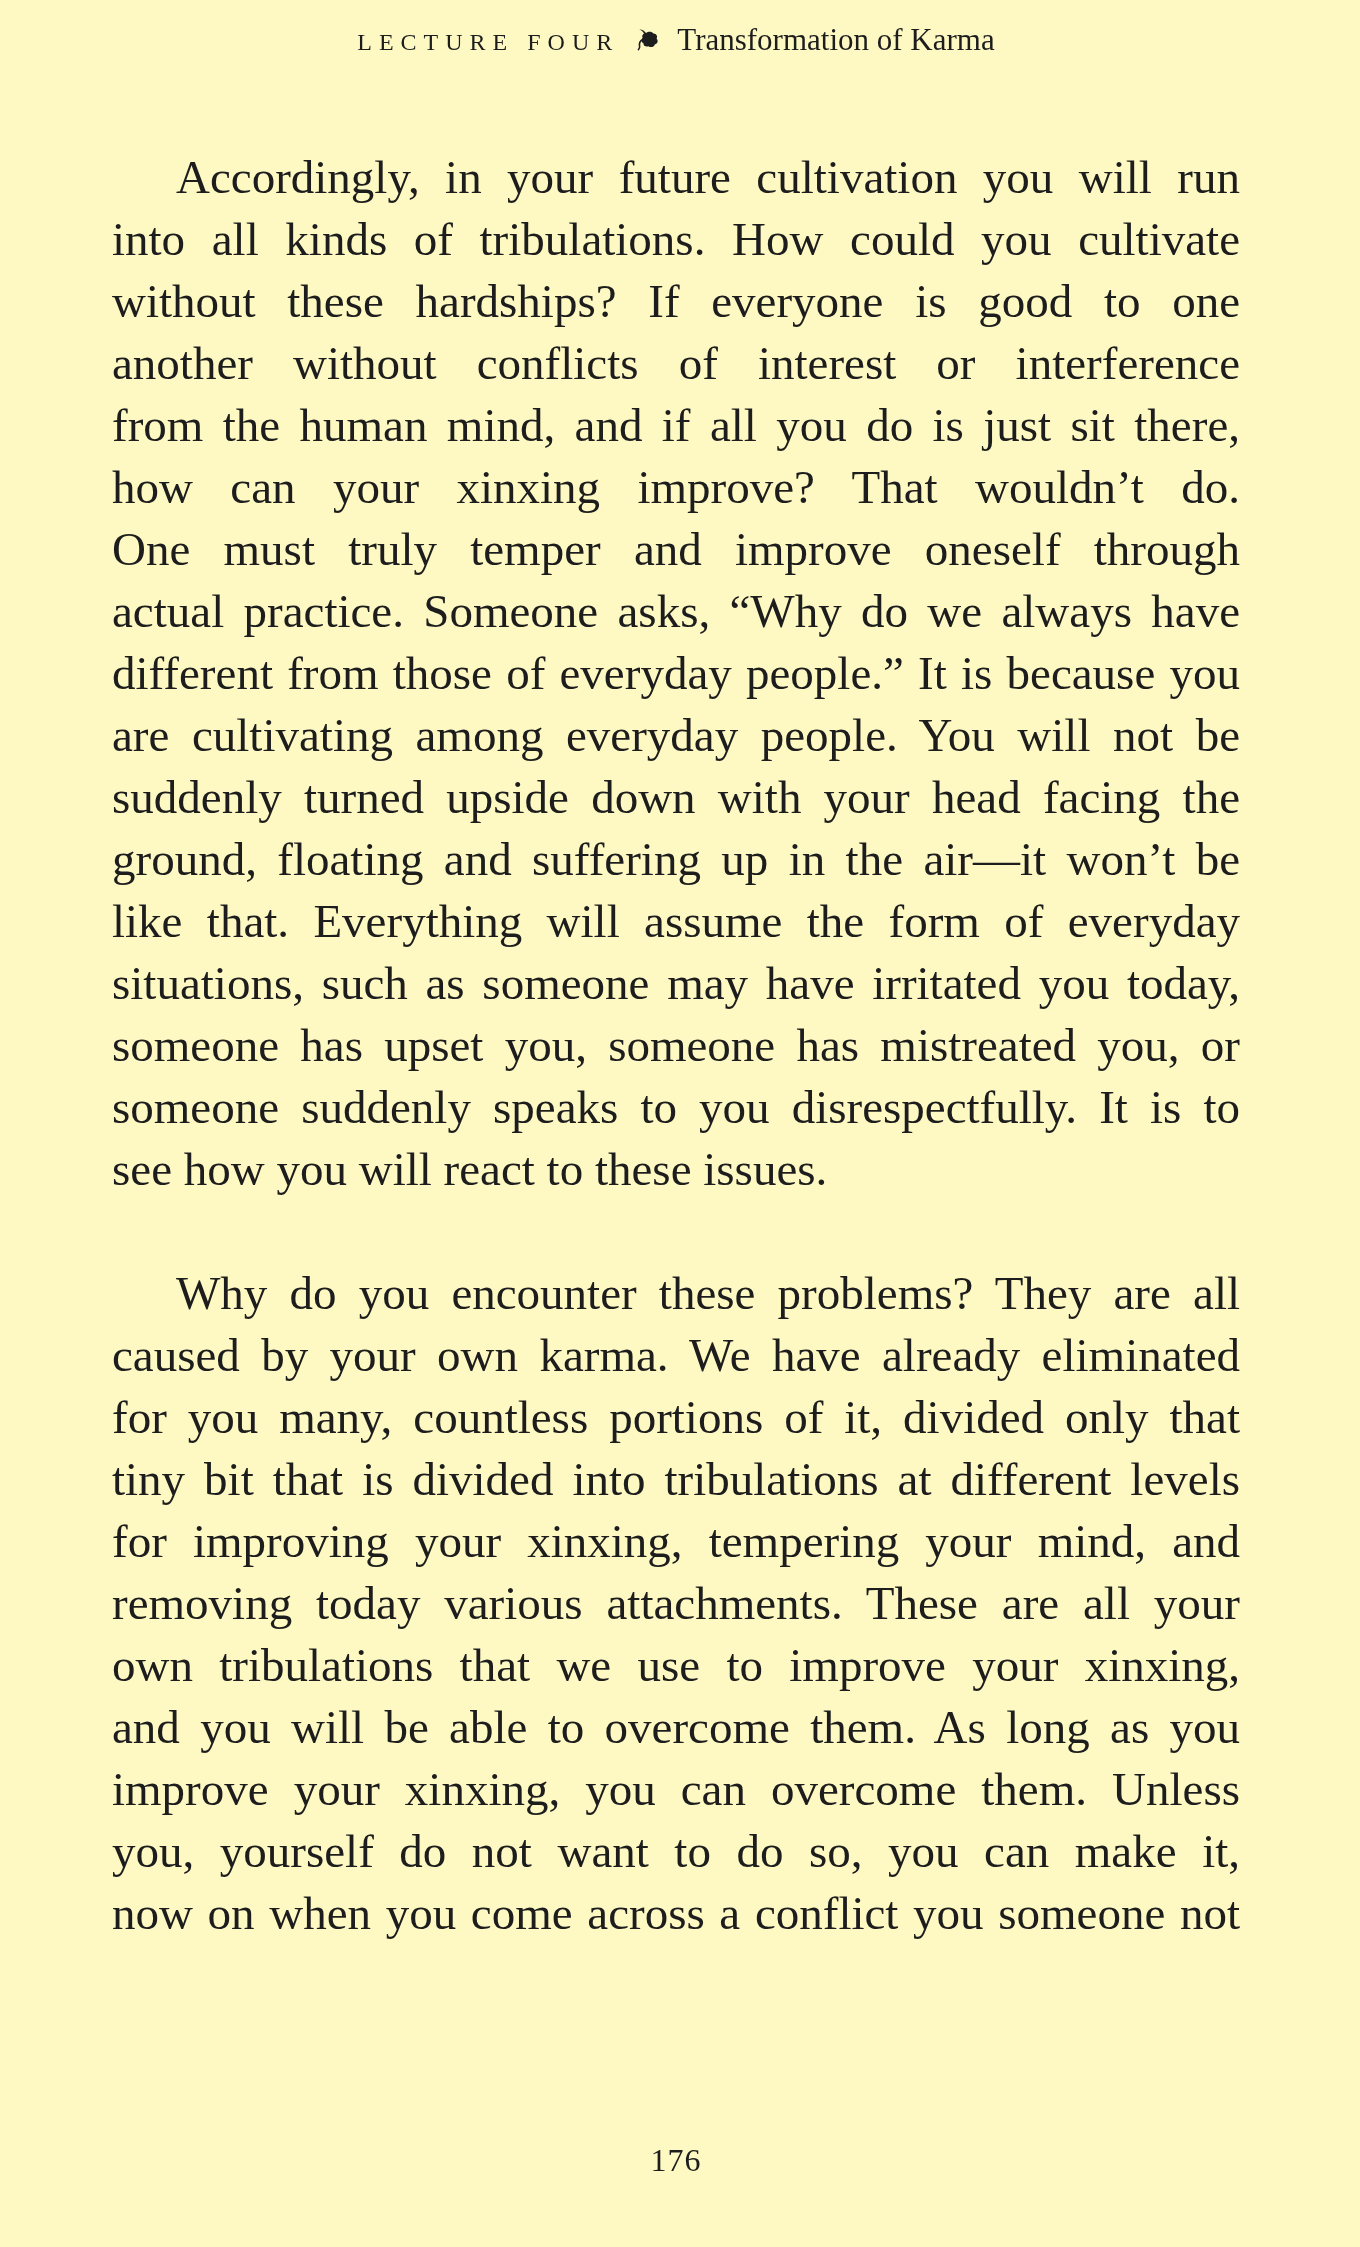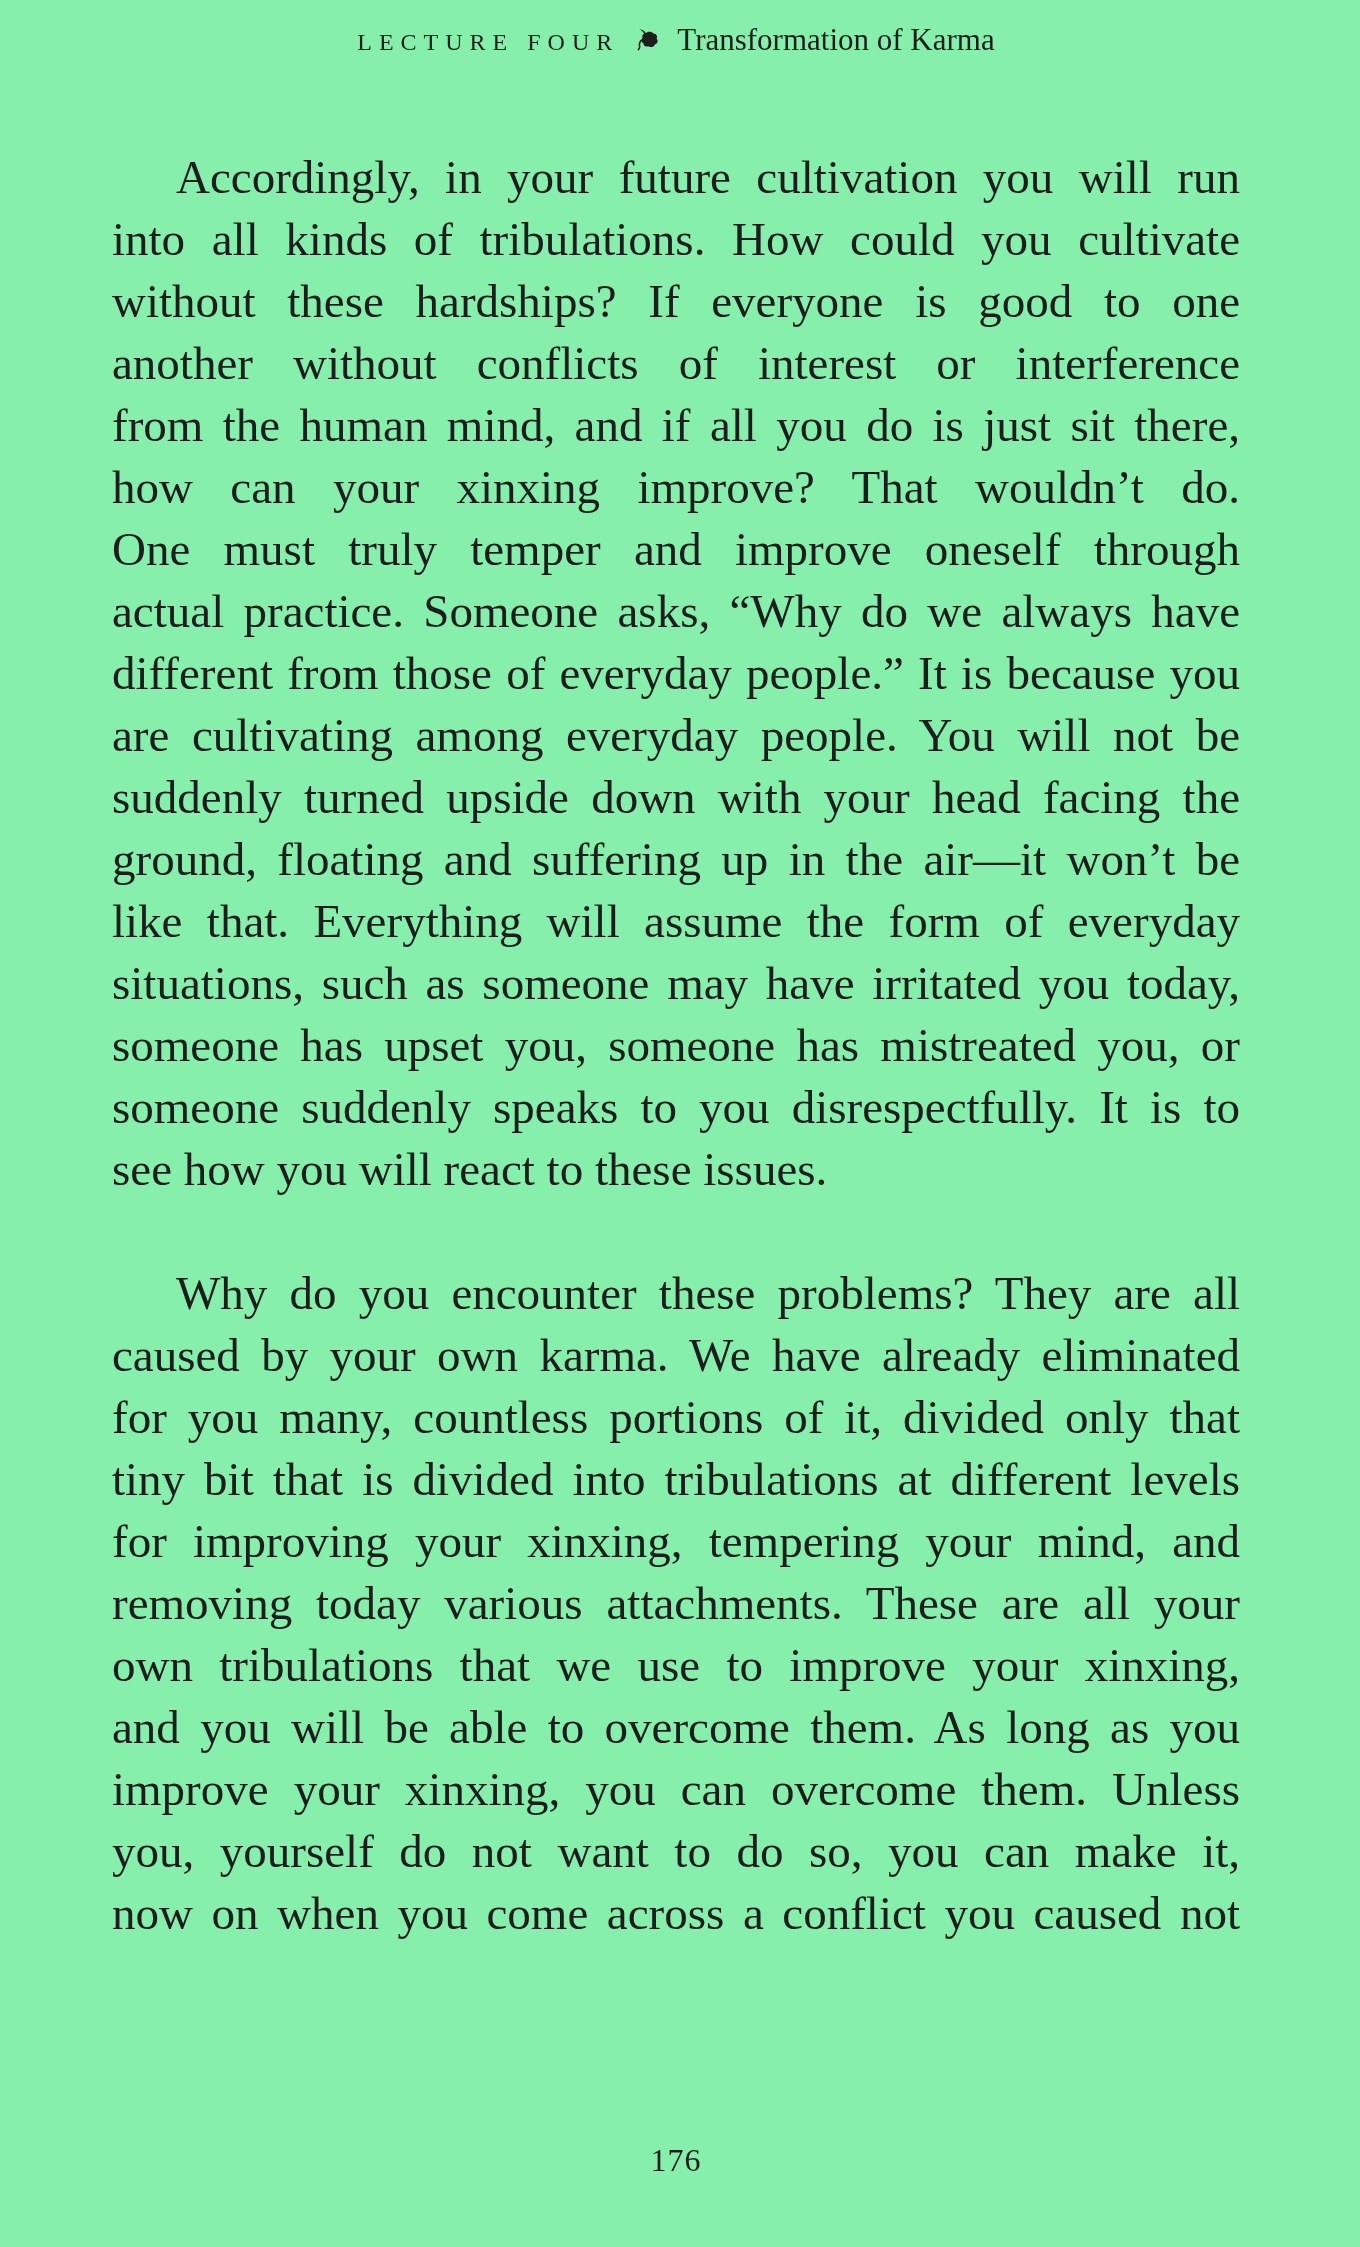--- a/index.html
+++ b/index.html
@@ -5,21 +5,21 @@
   html, body {
     margin: 0;
     padding: 0;
     background: #ffffff;
   }
   .page {
     position: relative;
     width: 1360px;
     height: 2247px;
     margin: 0 auto;
-    background: #86efac;
+    background: #fef9c3;
     color: #1d1d1d;
     font-family: "Liberation Serif", serif;
     overflow: hidden;
   }
   .running-header {
     margin-top: 20px;
     margin-left: 112px;
     width: 1128px;
     display: flex;
     justify-content: center;
@@ -120,21 +120,21 @@
         <div class="line first">Why do you encounter these problems? They are all</div>
         <div class="line">caused by your own karma. We have already eliminated</div>
         <div class="line">for you many, countless portions of it, divided only that</div>
         <div class="line">tiny bit that is divided into tribulations at different levels</div>
         <div class="line">for improving your xinxing, tempering your mind, and</div>
         <div class="line">removing today various attachments. These are all your</div>
         <div class="line">own tribulations that we use to improve your xinxing,</div>
         <div class="line">and you will be able to overcome them. As long as you</div>
         <div class="line">improve your xinxing, you can overcome them. Unless</div>
         <div class="line">you, yourself do not want to do so, you can make it,</div>
-        <div class="line">now on when you come across a conflict you caused not</div>
+        <div class="line">now on when you come across a conflict you someone not</div>
       </div>
     </main>
 
   <footer class="page-footer">
     <span class="page-number">176</span>
   </footer>
 
 </div>
 
 </body></html>

